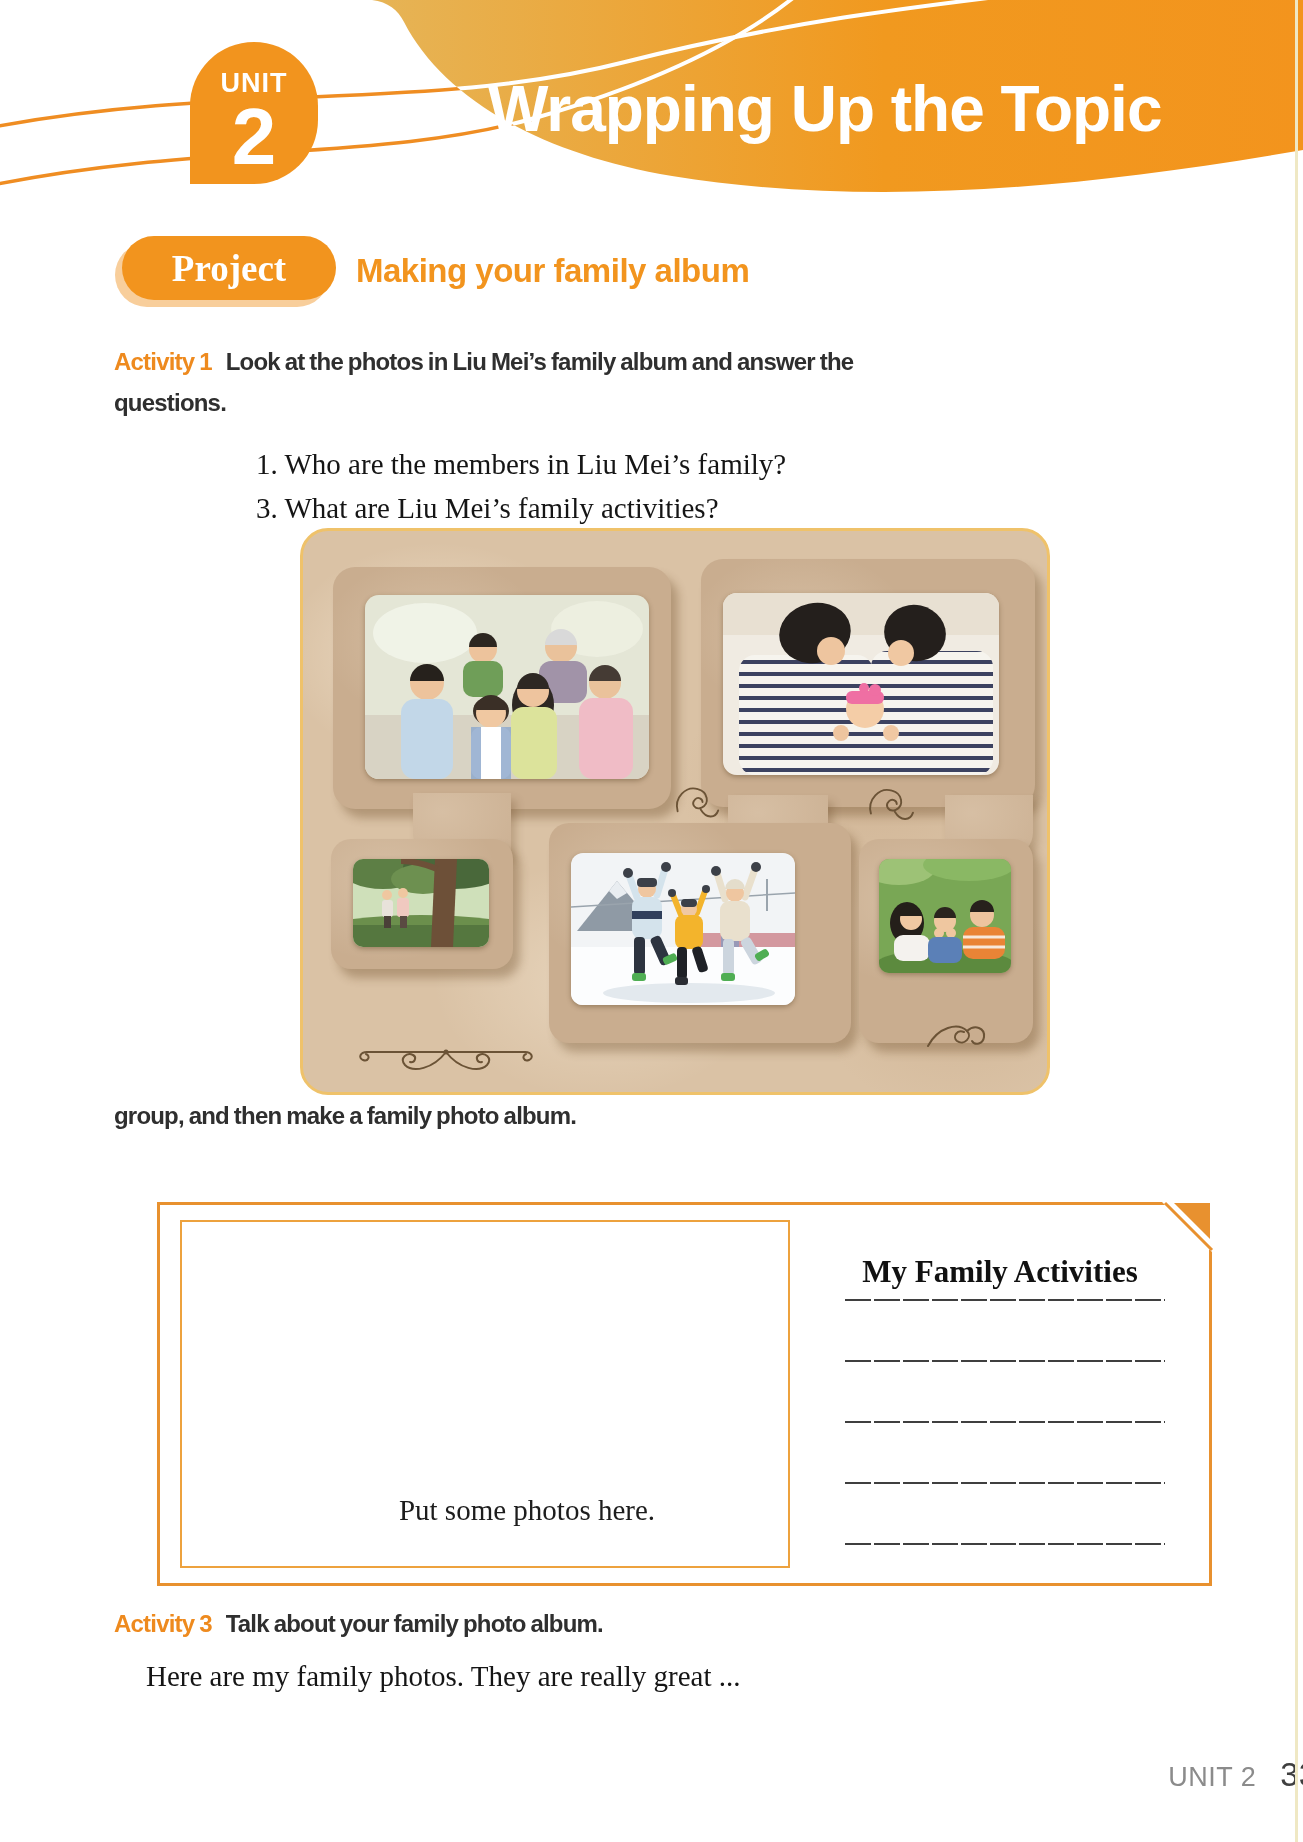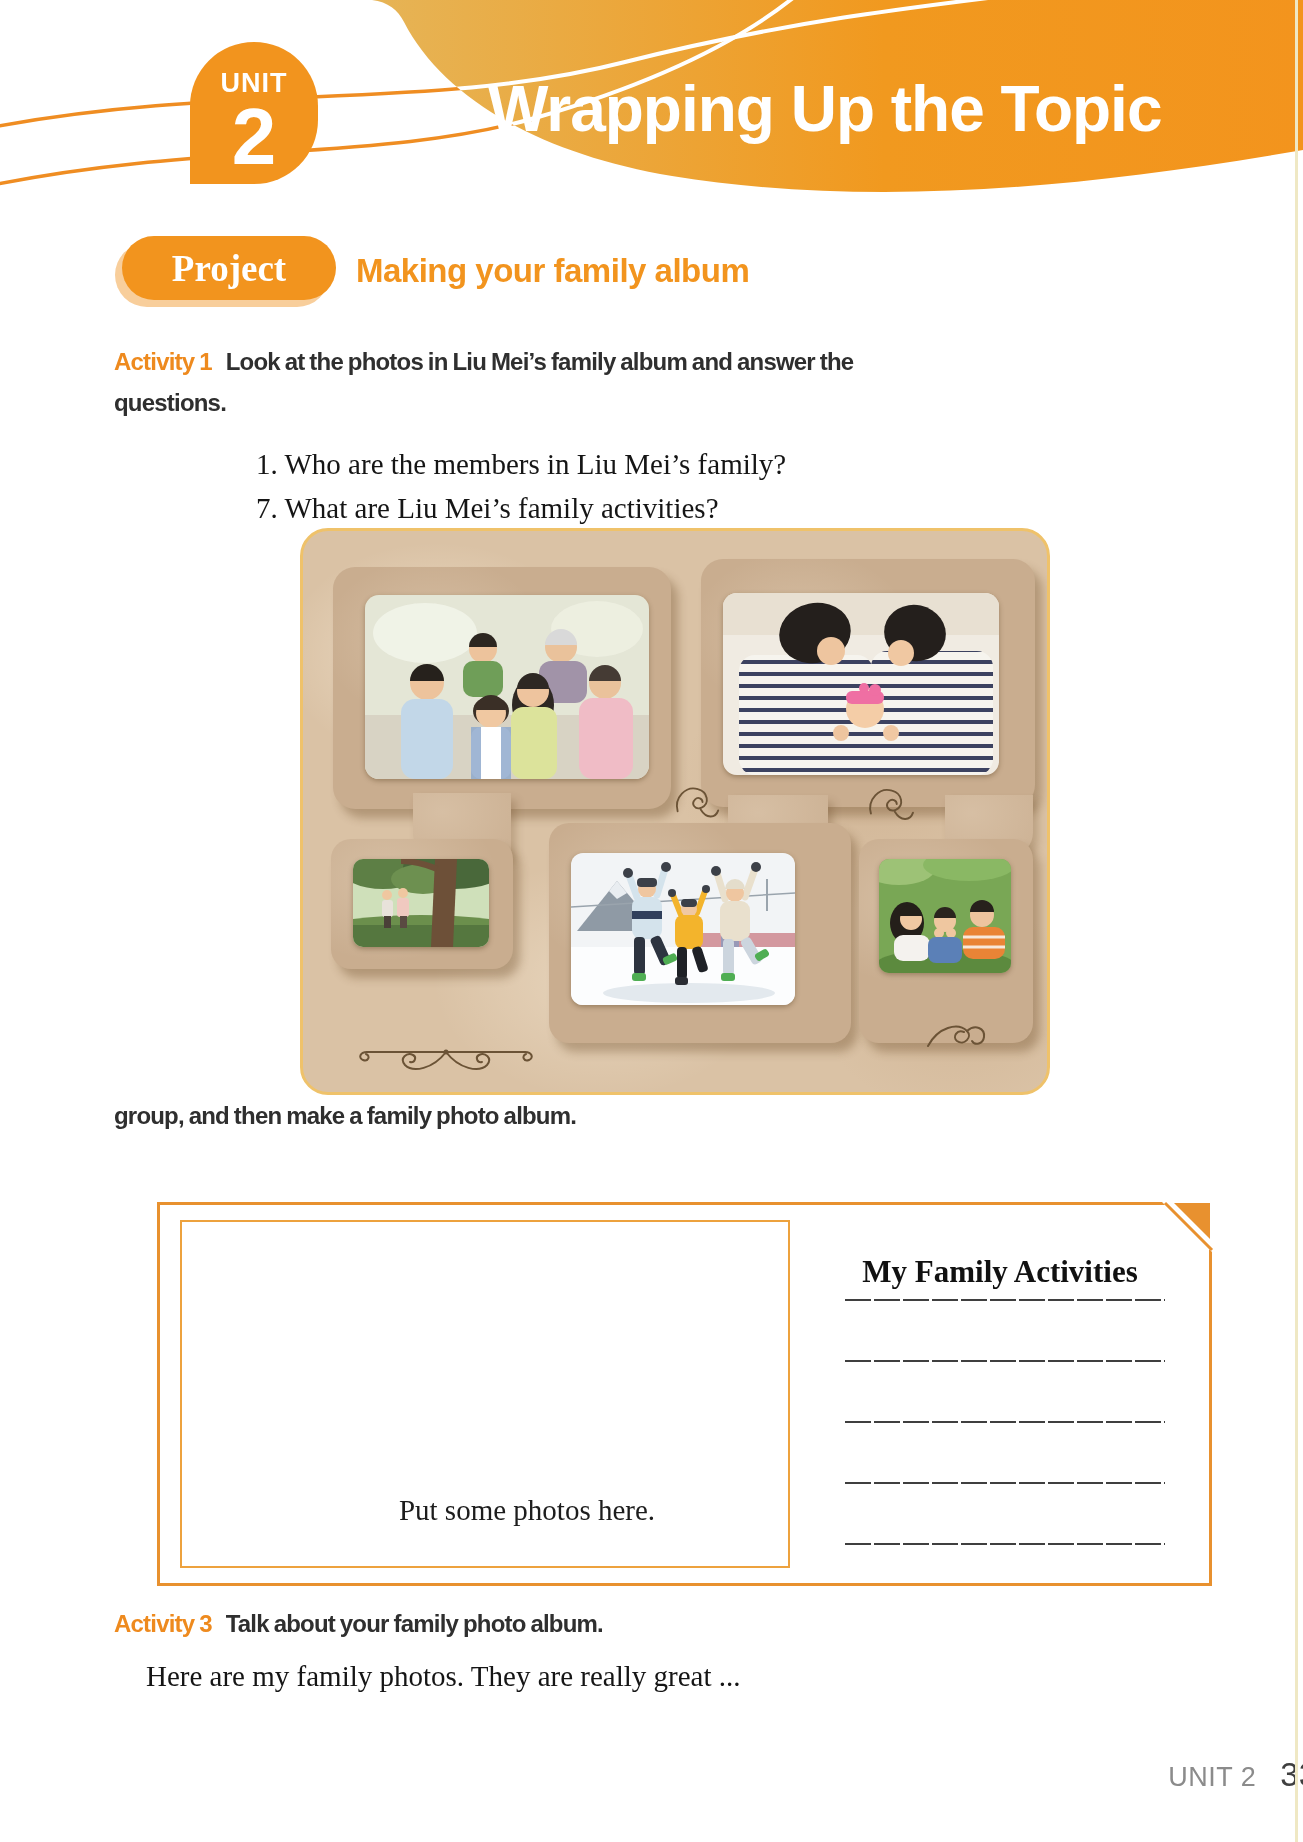--- a/index.html
+++ b/index.html
@@ -130,21 +130,21 @@
   </div>
   <div class="project-subtitle">Making your family album</div>
 
   <div id="act1" class="act-heading">
     <div><span class="act-label">Activity 1</span><span>Look at the photos in Liu Mei’s family album and answer the</span></div>
     <div>questions.</div>
   </div>
 
   <div class="question-list">
     <div>1. Who are the members in Liu Mei’s family?</div>
-    <div>7. What are Liu Mei’s family activities?</div>
+    <div>3. What are Liu Mei’s family activities?</div>
   </div>
 
   <div class="album">
     <div class="panel pA"></div>
     <div class="panel pB"></div>
     <div class="panel c1"></div>
     <div class="panel c2"></div>
     <div class="panel c3"></div>
     <div class="panel pC"></div>
     <div class="panel pD"></div>

